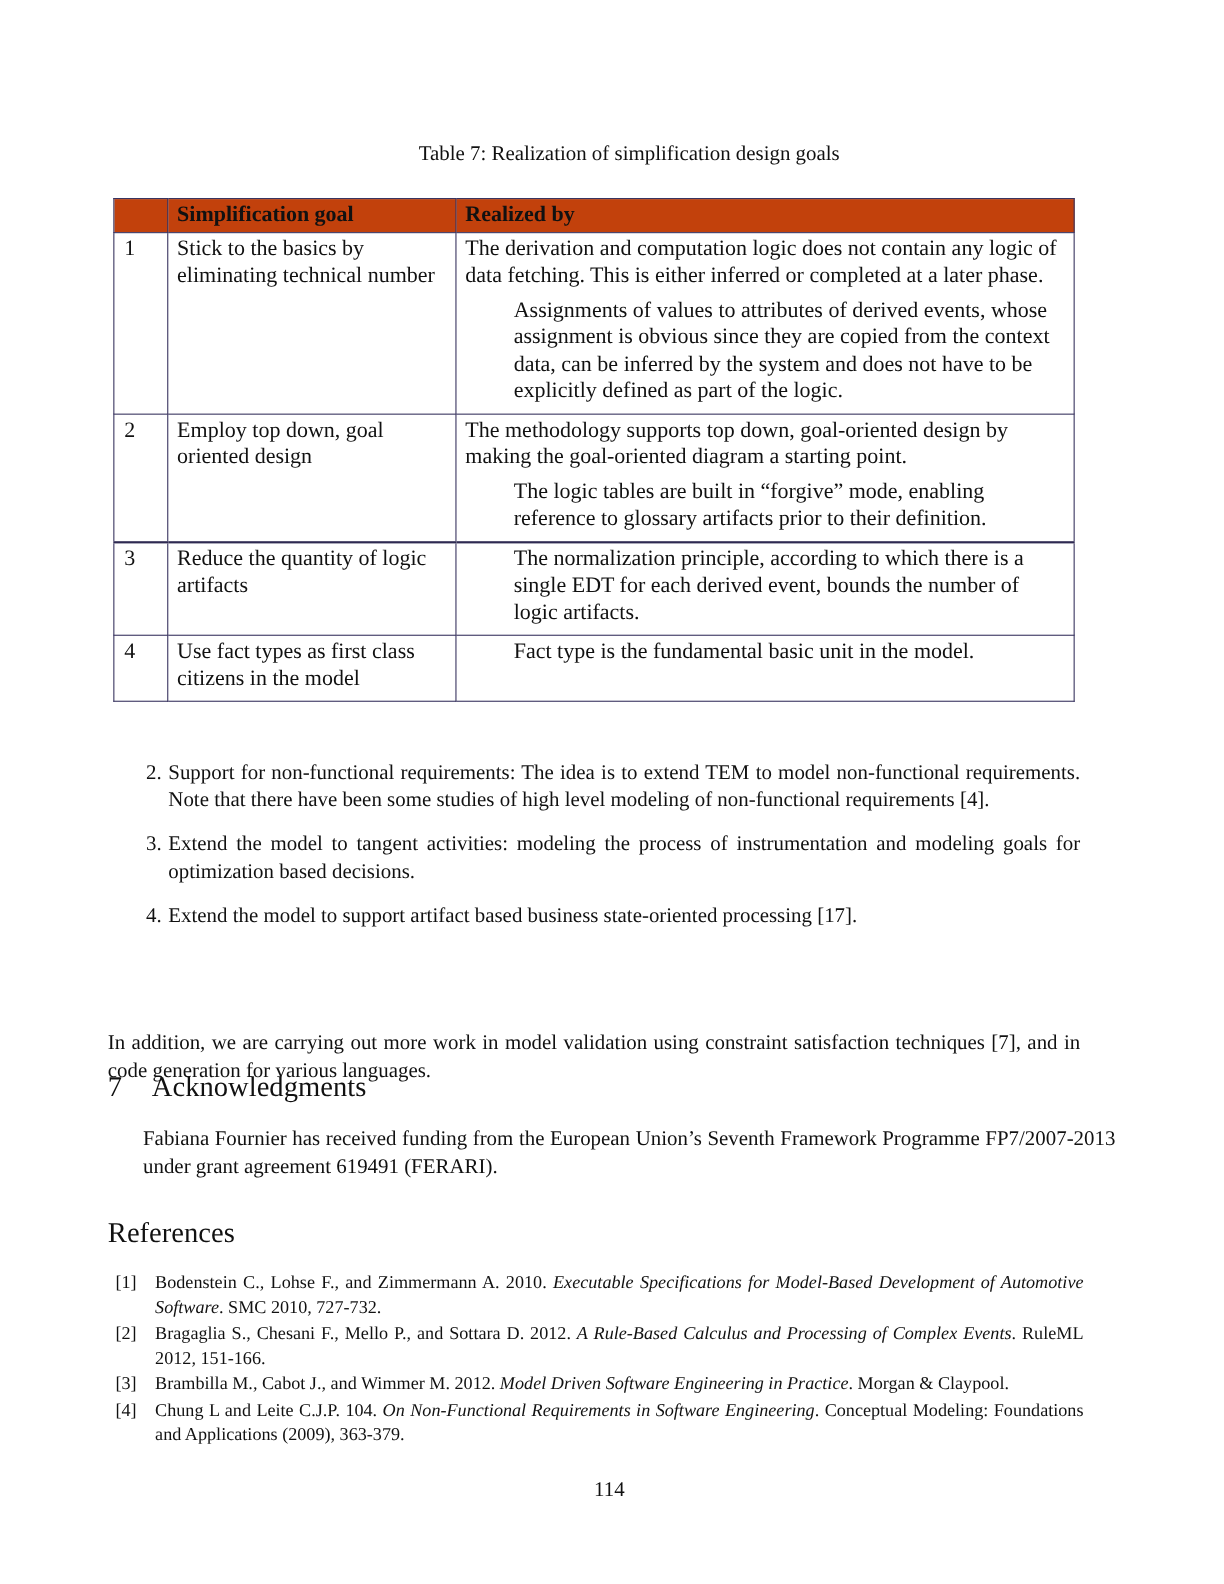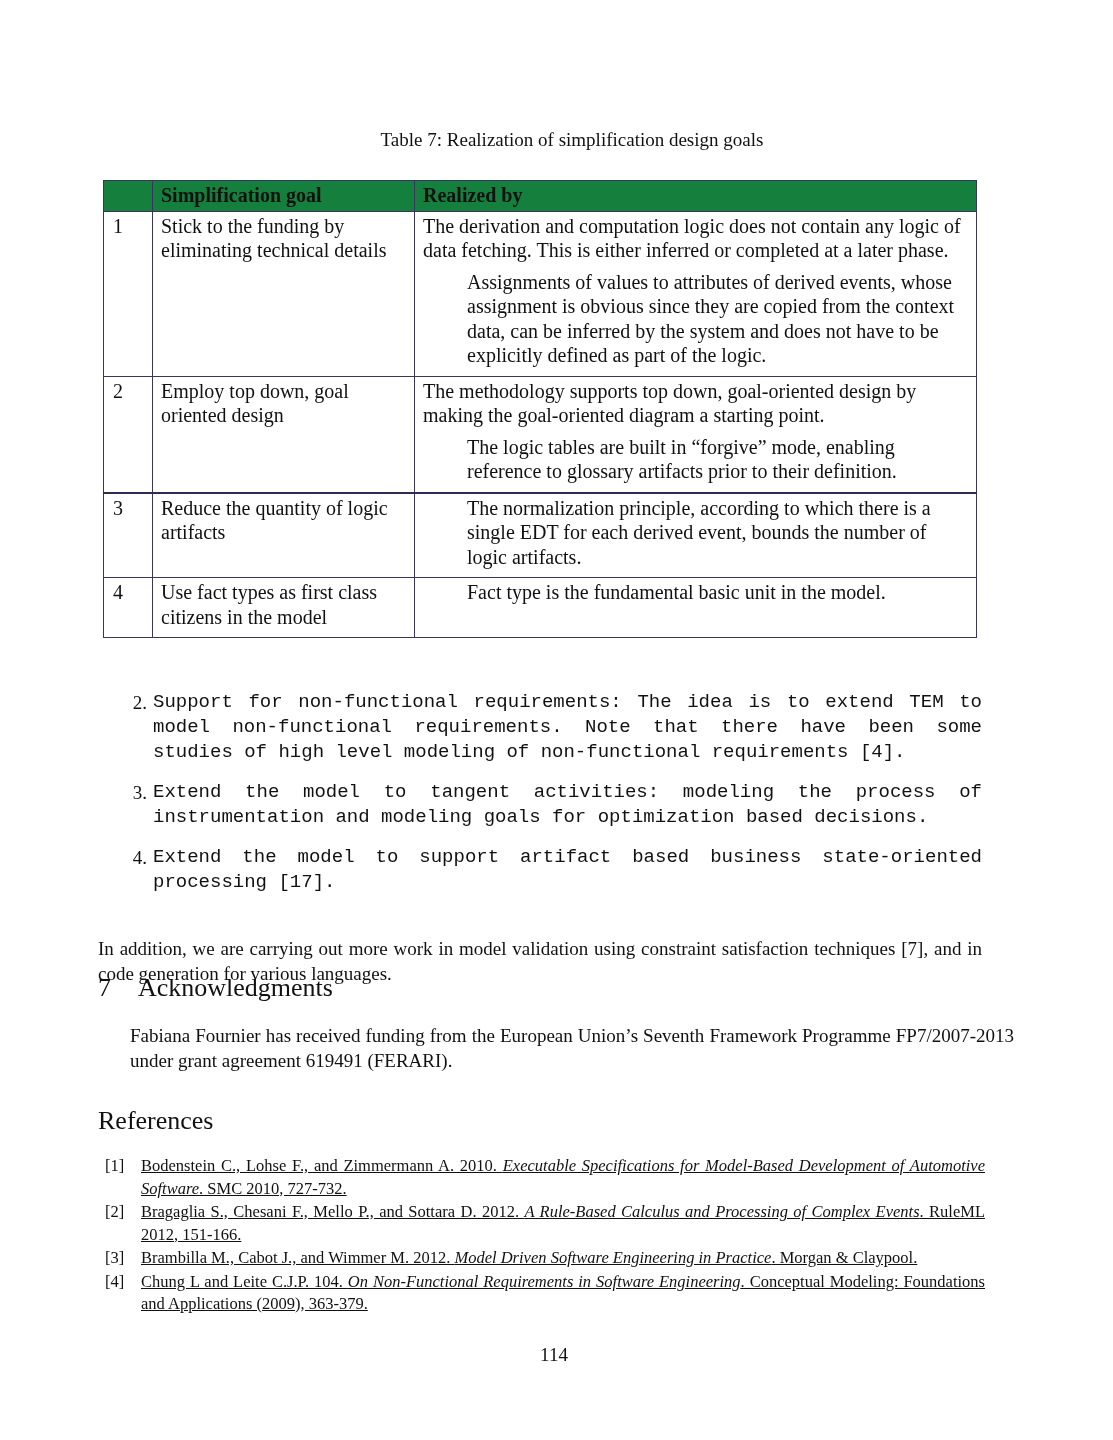--- a/index.html
+++ b/index.html
@@ -30,21 +30,21 @@
       line-height: 24.5px;
       border: 1.5px solid #2e2a52;
     }
     table.goals th, table.goals td {
       border: 1px solid #3a3560;
       vertical-align: top;
       text-align: left;
       padding: 2px 8px 4px 8px;
     }
     table.goals th {
-      background: #15803d;
+      background: #c2410c;
       font-weight: bold;
       padding-top: 2px;
       padding-bottom: 3px;
     }
     table.goals td.num { width: 31px; padding-left: 9px; }
     table.goals td.goal { width: 245px; }
     table.goals td p { margin: 0 0 7px 0; }
     table.goals td p:last-child { margin-bottom: 4px; margin-left: 44px; }
     table.goals tr.thick-top td { border-top: 2px solid #2e2a52; }
     table.goals tr.last td { padding-bottom: 8px; }
@@ -53,21 +53,21 @@
       position: absolute;
       top: 690px;
       left: 98px;
       width: 884px;
       font-size: 19px;
       line-height: 25px;
       text-align: justify;
     }
     .list-item { display: flex; margin-bottom: 15px; }
     .list-item .n { width: 49px; text-align: right; padding-right: 6px; flex-shrink: 0; }
-    .list-item .t { flex: 1; font-family: Liberation Mono, monospace; }
+    .list-item .t { flex: 1; }
 
     .para {
       position: absolute;
       left: 98px;
       width: 884px;
       font-size: 19px;
       line-height: 25px;
       text-align: justify;
     }
     h2 {
@@ -83,21 +83,21 @@
       position: absolute;
       top: 1155px;
       left: 105px;
       width: 880px;
       font-size: 16.5px;
       line-height: 22.5px;
       text-align: justify;
     }
     .ref { display: flex; margin-bottom: 1px; }
     .ref .rn { width: 36px; flex-shrink: 0; }
-    .ref .rt { flex: 1; text-decoration: underline; }
+    .ref .rt { flex: 1; }
     .ref i { font-style: italic; }
 
     .page-num {
       position: absolute;
       top: 1344px;
       left: 14px;
       width: 1080px;
       text-align: center;
       font-size: 19px;
     }
@@ -111,21 +111,21 @@
   <thead>
     <tr>
       <th></th>
       <th>Simplification goal</th>
       <th>Realized by</th>
     </tr>
   </thead>
   <tbody>
     <tr>
       <td class="num">1</td>
-      <td class="goal">Stick to the funding by eliminating technical details</td>
+      <td class="goal">Stick to the basics by eliminating technical number</td>
       <td>
         <p>The derivation and computation logic does not contain any logic of data fetching. This is either inferred or completed at a later phase.</p>
         <p>Assignments of values to attributes of derived events, whose assignment is obvious since they are copied from the context data, can be inferred by the system and does not have to be explicitly defined as part of the logic.</p>
       </td>
     </tr>
     <tr>
       <td class="num">2</td>
       <td class="goal">Employ top down, goal oriented design</td>
       <td>
         <p>The methodology supports top down, goal-oriented design by making the goal-oriented diagram a starting point.</p>

